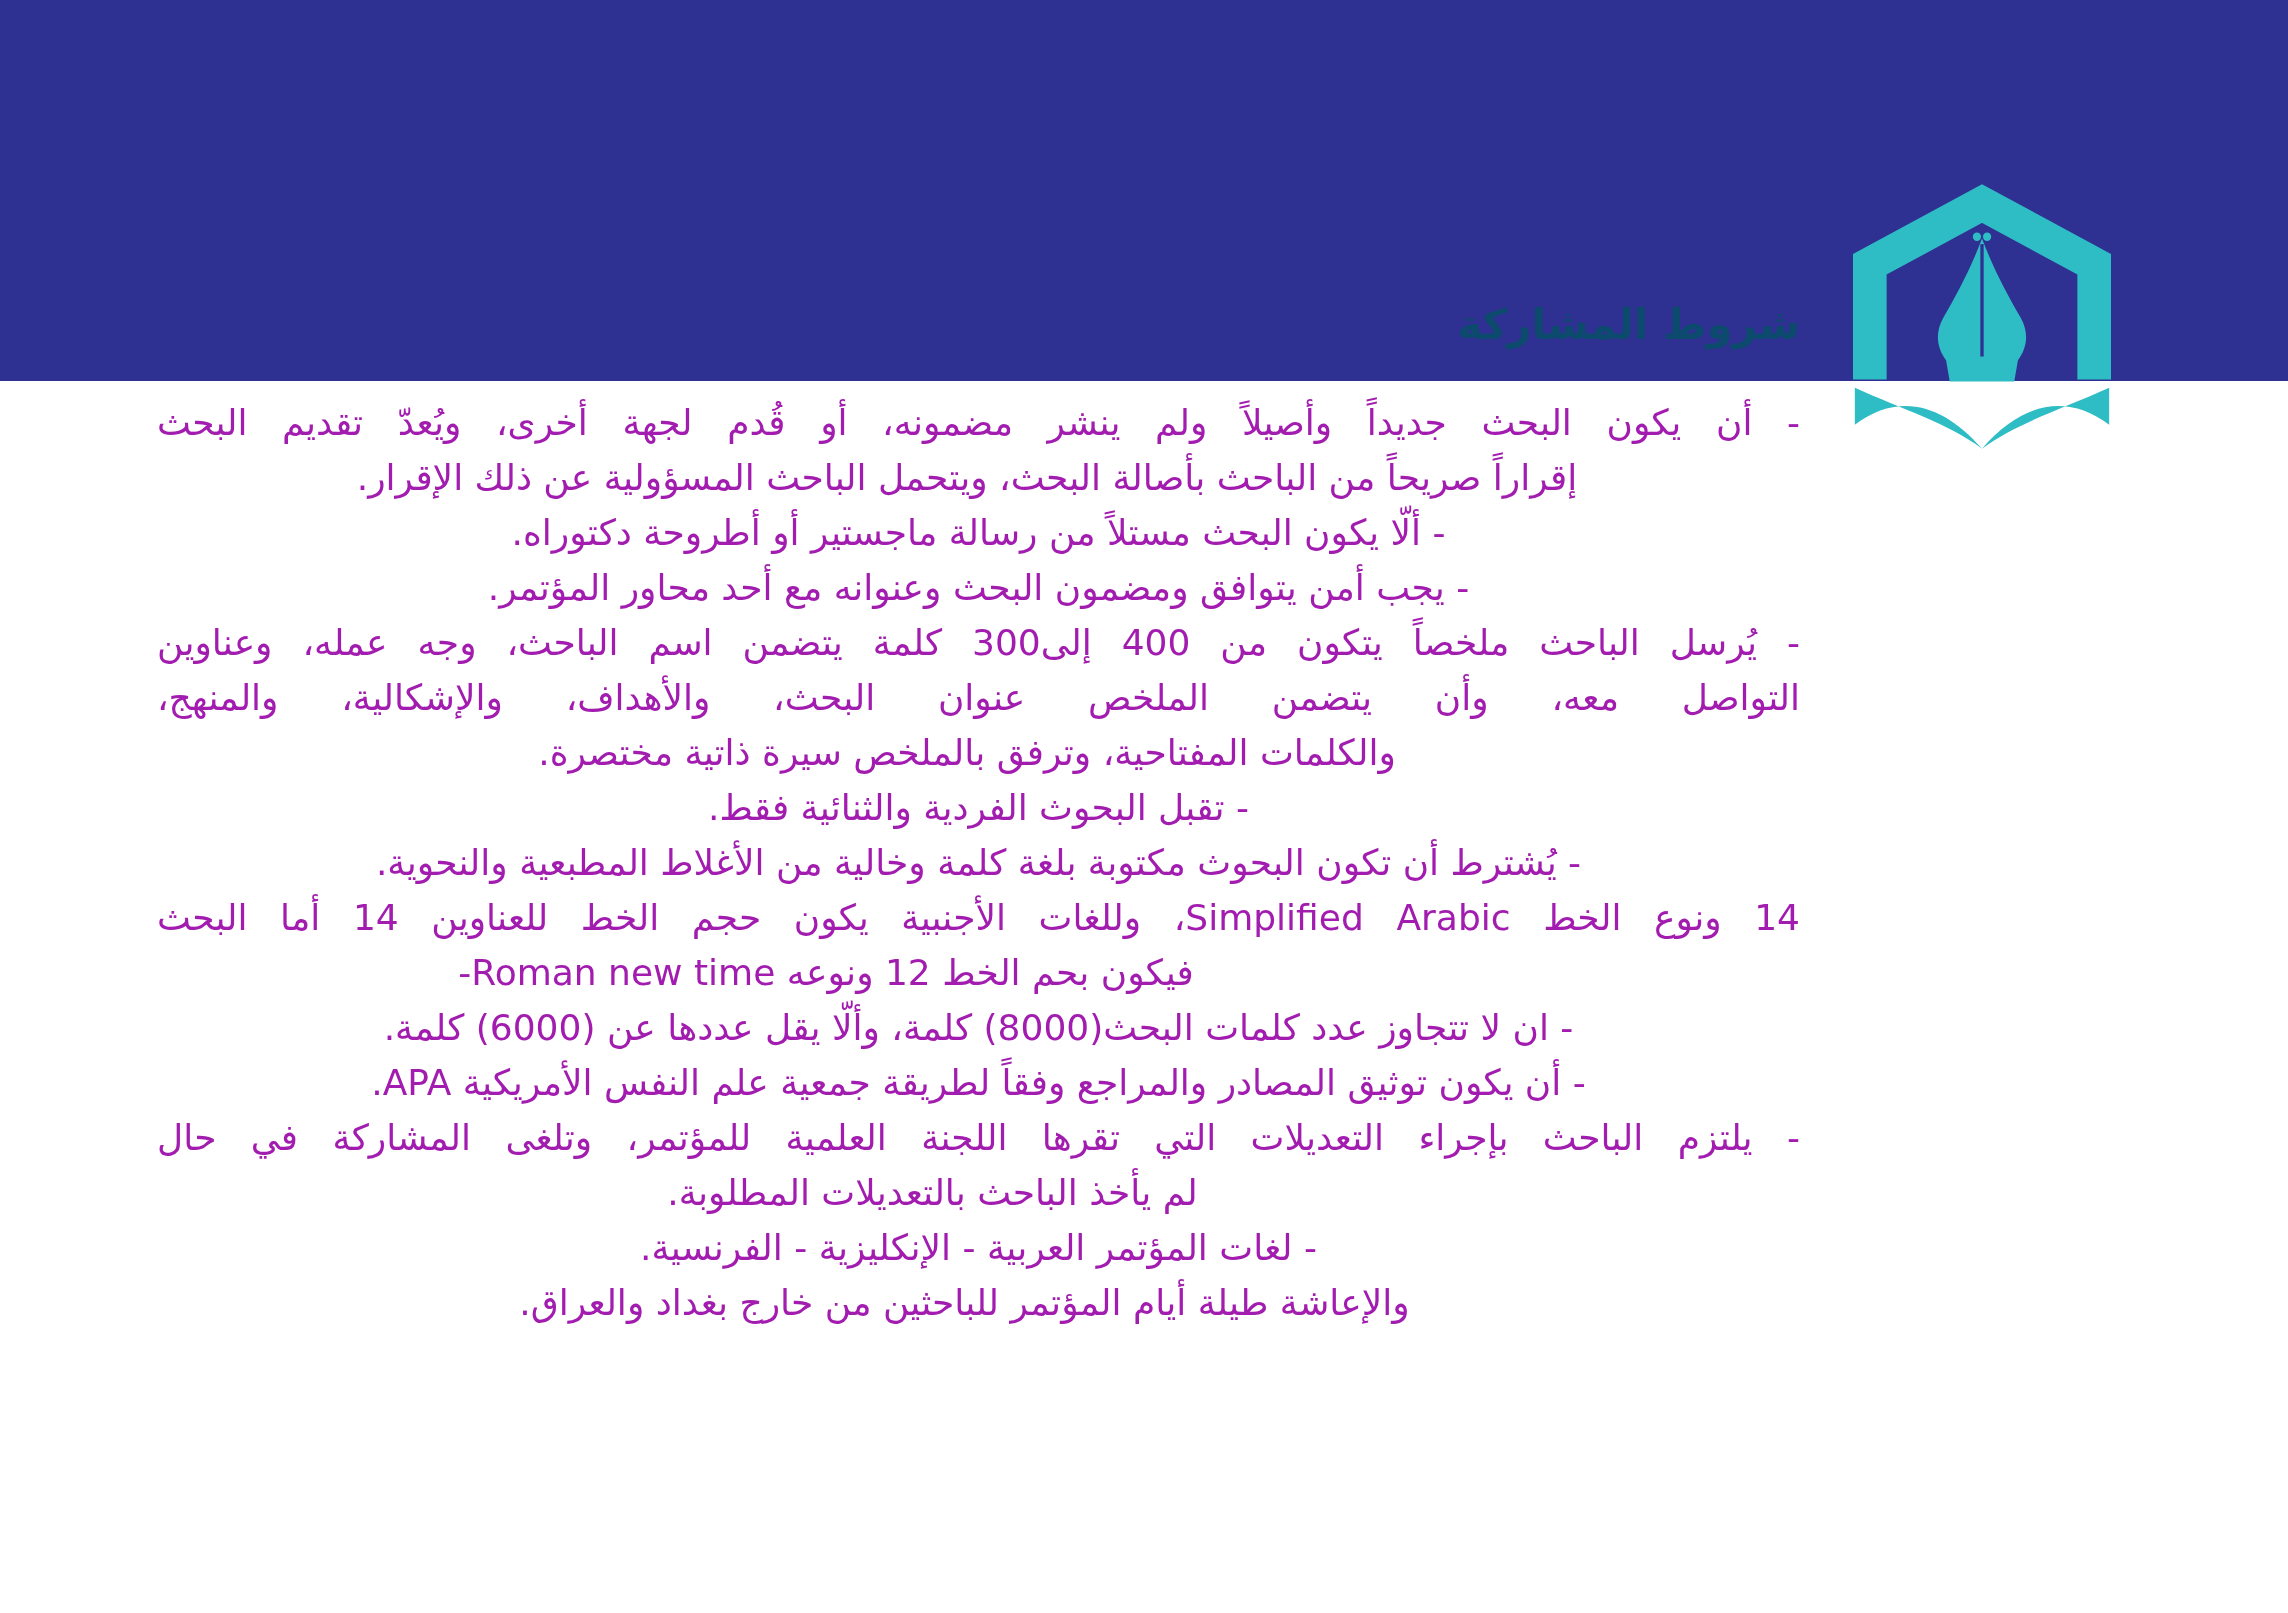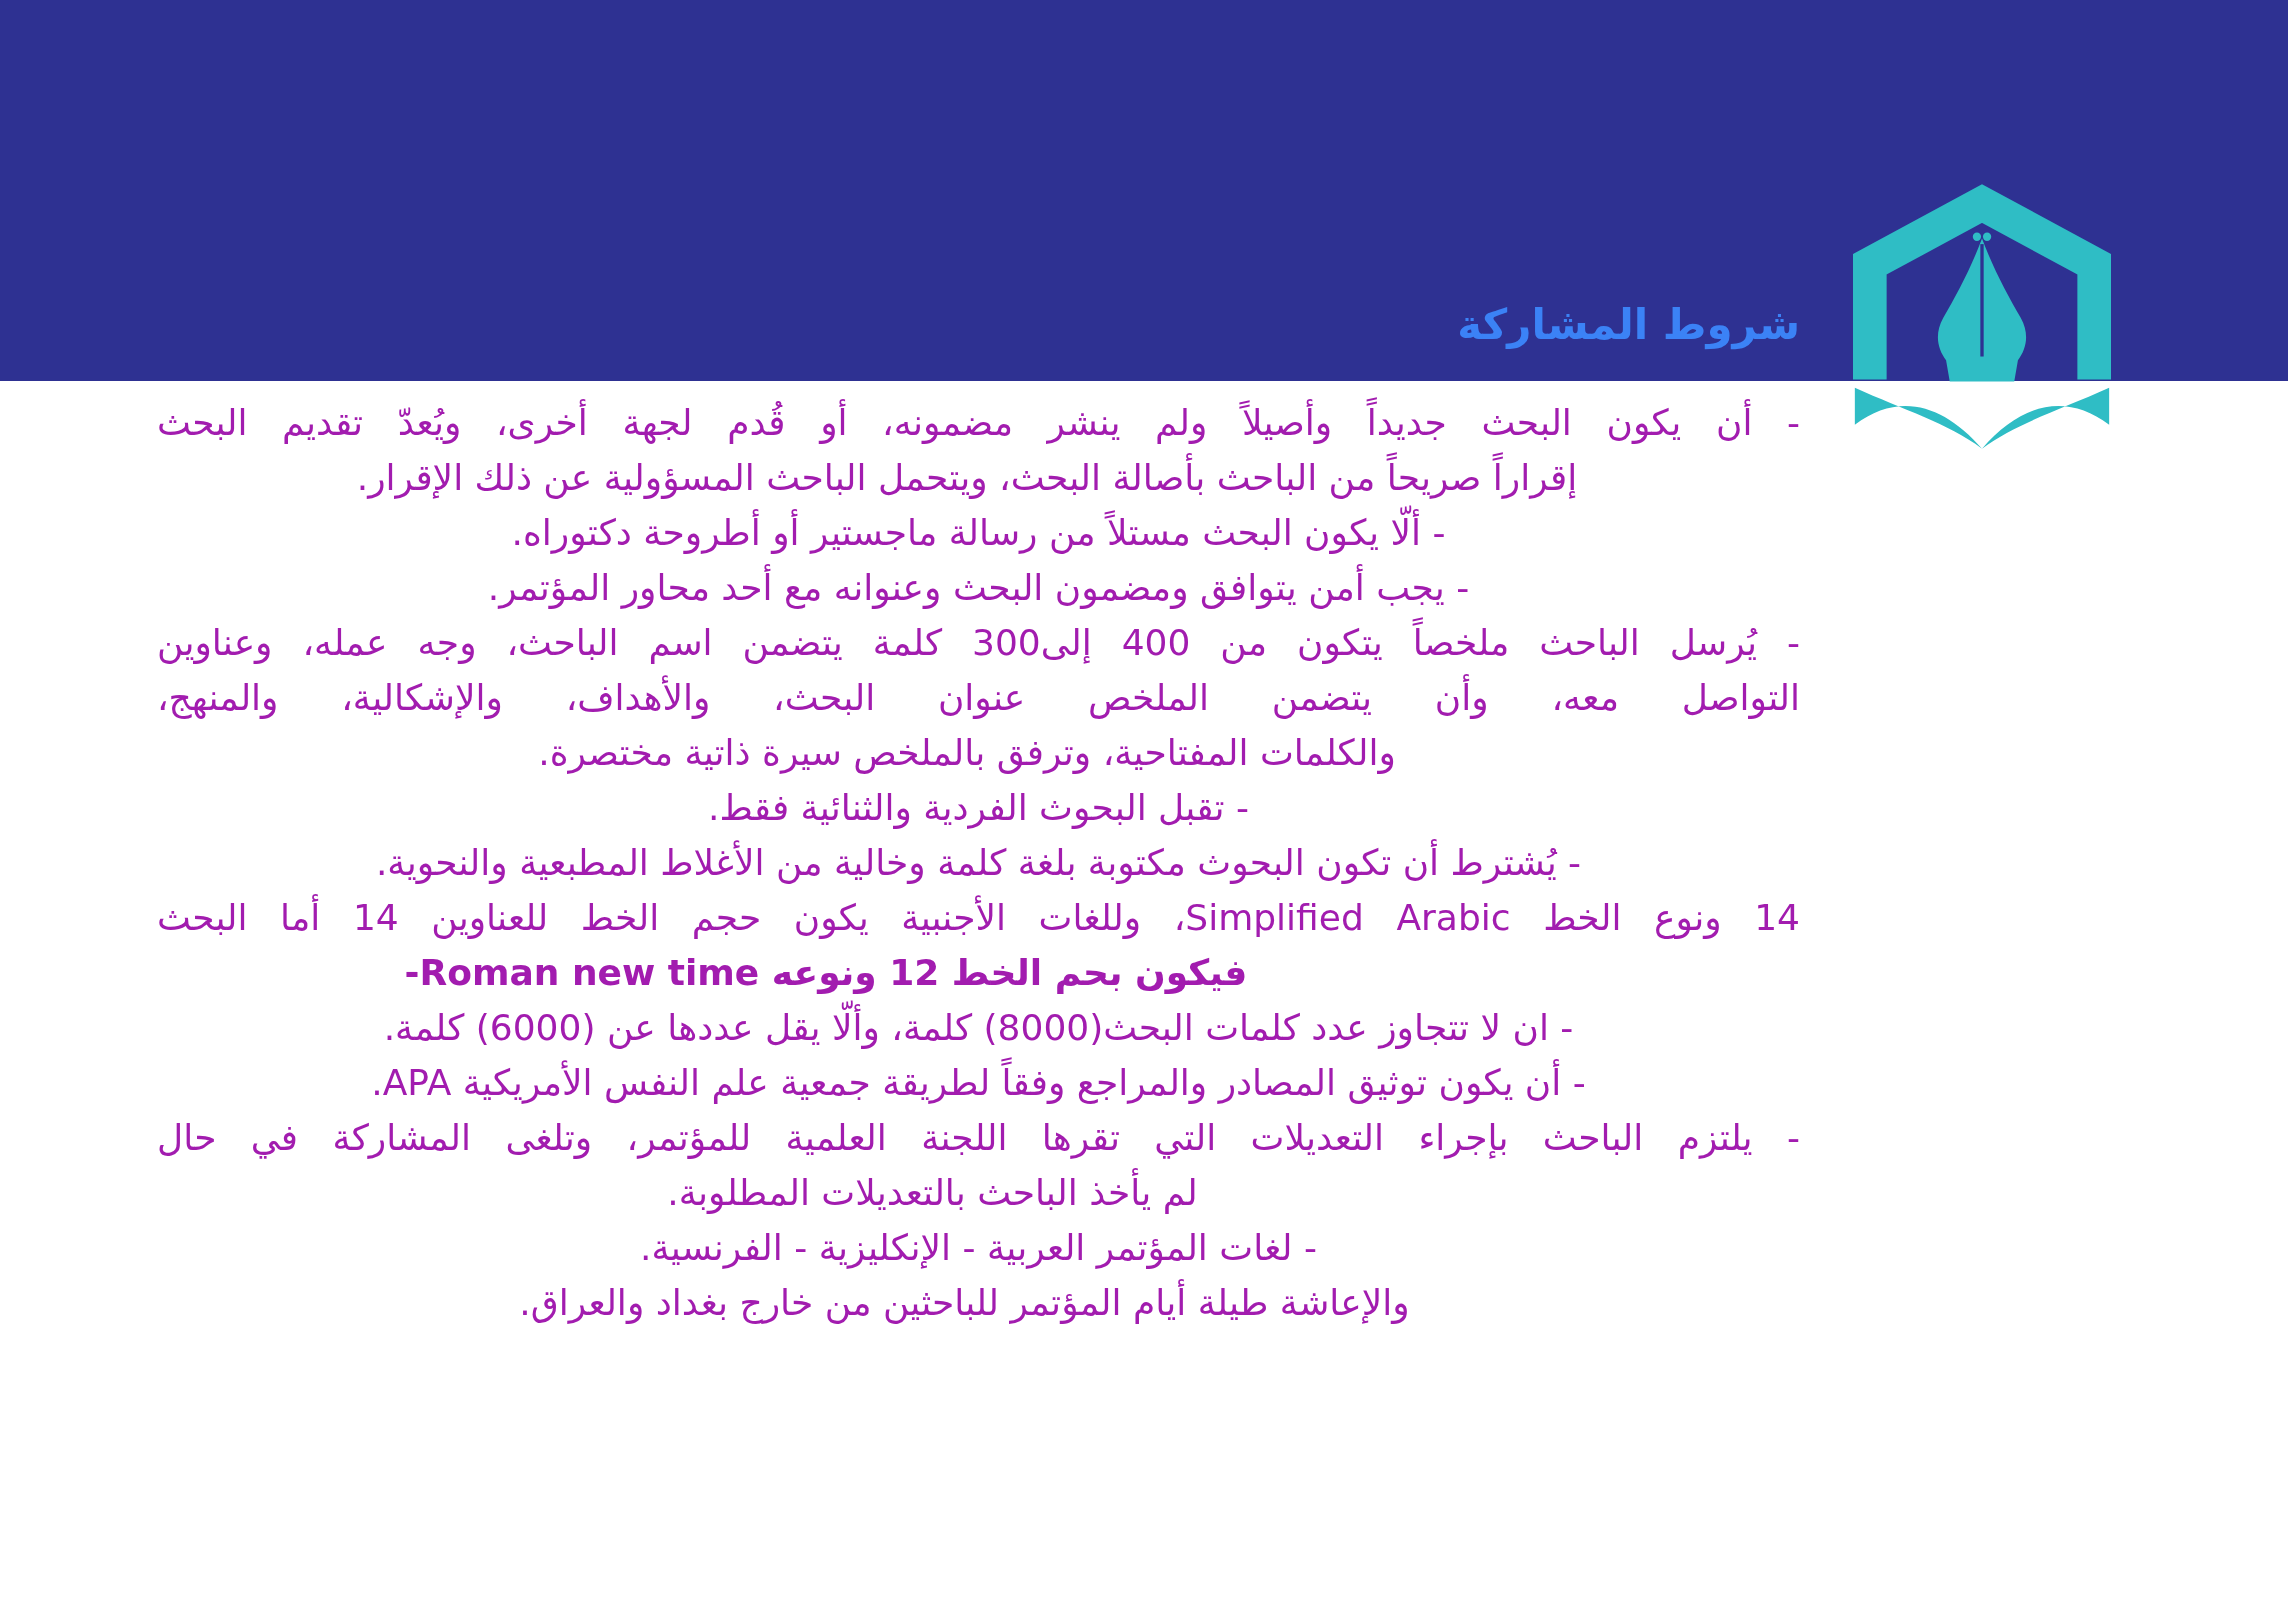--- a/index.html
+++ b/index.html
@@ -7,39 +7,39 @@
     width:2289px;height:1613px;position:relative;overflow:hidden;
     background:#ffffff;
     font-family:"DejaVu Sans", sans-serif;
   }
   .banner{
     position:absolute;top:0;left:0;width:2289px;height:381px;
     background:var(--navy,#2e3192);
   }
   .page-title{
     position:absolute;top:301px;right:489px;
-    color:#3b82f6;font-size:42px;font-weight:bold;line-height:48px;
+    color:#0c4a6e;font-size:42px;font-weight:bold;line-height:48px;
     direction:rtl;white-space:nowrap;
   }
   .logo{
     position:absolute;top:183px;right:178px;width:258px;height:277px;
     color:var(--teal,#2fbdc5);
   }
   .content{
     position:absolute;top:395px;right:489px;width:1643px;
     direction:rtl;color:#a21caf;
     font-size:36px;line-height:55px;
   }
   .line{width:100%;}
   .full{text-align:justify;text-align-last:justify;text-justify:inter-word;}
   .right{text-align:center;}
   .indent-25{padding-left:0;padding-right:23px;box-sizing:border-box;}
   .indent-30{padding-right:28px;box-sizing:border-box;}
   .indent-100{padding-right:92px;box-sizing:border-box;}
-  .indent-330{padding-right:305px;box-sizing:border-box;font-weight:bold;}
+  .indent-330{padding-right:305px;box-sizing:border-box;}
 </style>
 </head>
 <body>
 
 <div class="banner"></div>
 
 <div class="page-title">شروط المشاركة</div>
 
 <div class="logo">
   <svg width="258" height="277" viewBox="0 0 280 300">

